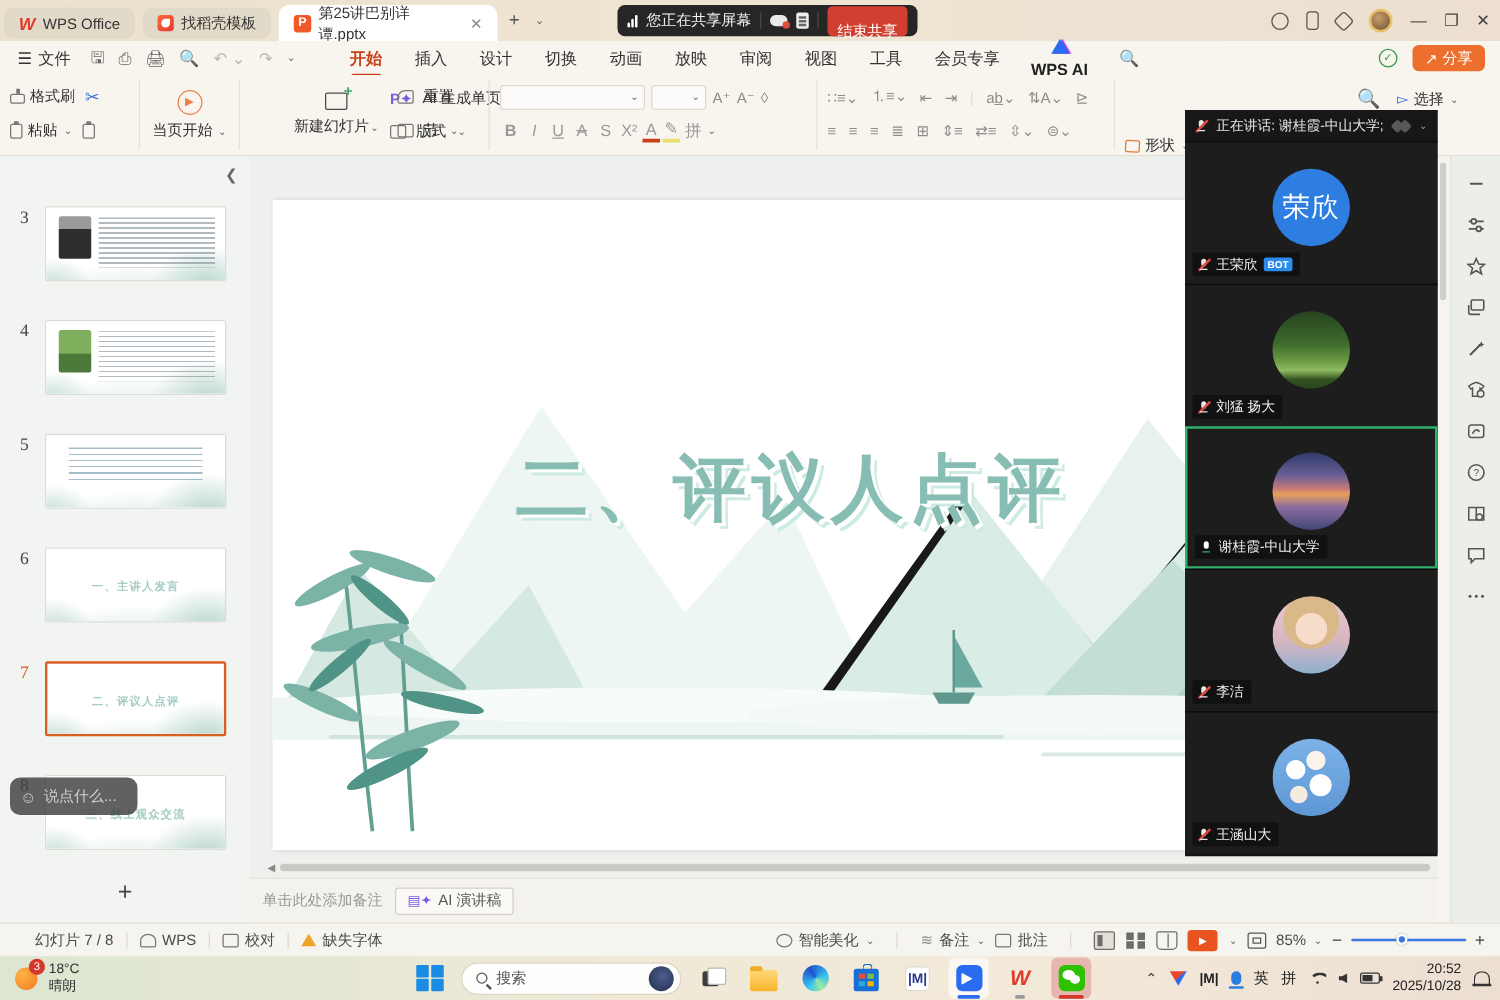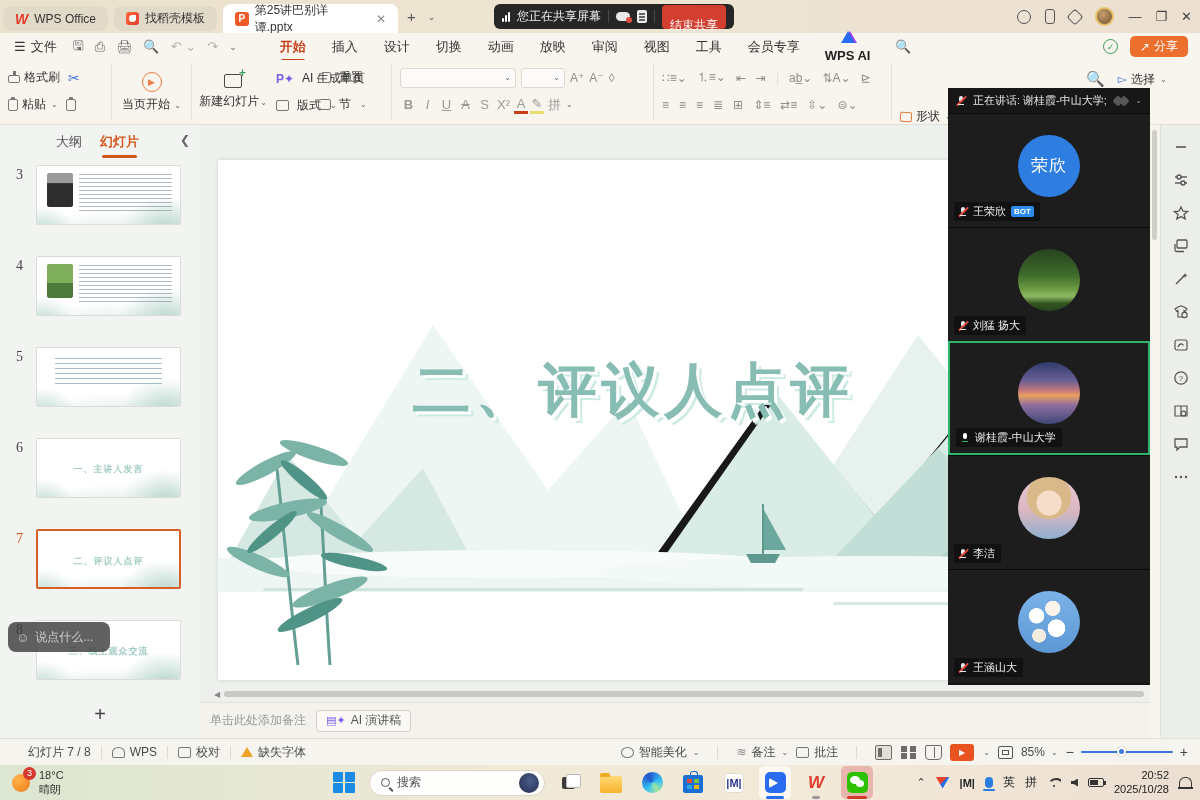--- a/index.html
+++ b/index.html
@@ -225,21 +225,21 @@
 
   
   .meeting { position:absolute; left:948px; top:88px; width:202px; height:597px; background:#141414; z-index:50; }
   .meet-head { height:25px; background:#171717; display:flex; align-items:center; gap:7px; padding:0 8px; color:#e8e8e8; font-size:11px; }
   .meet-logo { display:flex; gap:2px; margin-left:auto; }
   .meet-logo i { width:8px; height:8px; background:#585858; border-radius:2px; transform:rotate(45deg); }
   .meet-chev { color:#9a9a9a; font-size:8px; }
   .tile { position:relative; height:114px; background:#1d1d1d; border-top:1px solid #0a0a0a; display:flex; align-items:center; justify-content:center; }
   .tile.speaking { border:2px solid #2fb36b; }
   .av { width:62px; height:62px; border-radius:50%; margin-bottom:10px; }
-  .av-rongxin { background:#2e7ee2; display:flex; align-items:center; justify-content:center; color:#fff; font-size:17px; letter-spacing:1px; }
+  .av-rongxin { background:#2e7ee2; display:flex; align-items:center; justify-content:center; color:#fff; font-size:22px; letter-spacing:1px; }
   .av-forest { background:linear-gradient(180deg,#27431f 0%,#3e6b2c 42%,#709e45 66%,#8fba62 76%,#33541f 88%,#27431f 100%); }
   .av-sunset { background:linear-gradient(180deg,#2e3a6b 0%,#6a5f95 30%,#c4777a 46%,#e8a05e 54%,#8d6d9e 70%,#3f4878 100%); }
   .av-girl { background:
       radial-gradient(circle at 50% 42%, #f6ddc9 0 26%, transparent 27%),
       radial-gradient(circle at 50% 32%, #d9b98a 0 42%, transparent 43%),
       linear-gradient(180deg,#e7c9d1 0%,#d9b6c0 55%,#8fb0cf 100%); }
   .av-blossom { background:
       radial-gradient(circle at 30% 40%, #fff 0 13%, transparent 14%),
       radial-gradient(circle at 56% 28%, #fbf3ea 0 13%, transparent 14%),
       radial-gradient(circle at 62% 60%, #fff 0 16%, transparent 17%),
@@ -370,21 +370,21 @@
 
     <div class="rgroup" style="left:112px;width:80px;">
       <div class="big-stack">
         <span class="play-circle">▶</span>
         <span class="rlabel" style="margin-top:4px;"><span>当页开始</span> <span class="chev">⌄</span></span>
       </div>
     </div>
 
     <div class="rgroup" style="left:192px;width:200px;">
       <div style="display:flex;height:56px;align-items:center;">
-        <div class="big-stack" style="width:82px;">
+        <div class="big-stack" style="width:82px;margin-left:36px;">
           <span class="newslide-ic"></span>
           <span class="rlabel" style="margin-top:5px;"><span>新建幻灯片</span><span class="chev">⌄</span></span>
         </div>
         <div>
           <div class="rrow" style="padding:0 2px;">
             <span class="ai-p">P✦</span>
             <span class="rlabel">AI 生成单页</span>
           </div>
           <div class="rrow" style="padding:0 2px;">
             <span class="mini-box"></span>
@@ -483,24 +483,20 @@
       <span class="gicon" style="font-size:15px;">🔍</span>
       <span style="display:flex;align-items:center;gap:4px;">
         <span class="sel-ic">▻</span>
         <span class="rlabel">选择</span>
           <span class="chev">⌄</span>
       </span>
     </div>
   </div>
 
   <div class="sidebar">
-    <div class="sb-tabs">
-      <span class="sb-tab">大纲</span>
-      <span class="sb-tab active">幻灯片</span>
-    </div>
     <span class="sb-collapse">❮</span>
 
     <div class="sb-list">
       <div class="sb-item" style="top:4px;">
         <span class="sb-num">3</span>
         <div class="thumb">
             <div class="t-art"></div>
           <div class="t-photo portrait"></div>
           <div class="t-lines"></div>
           </div>

